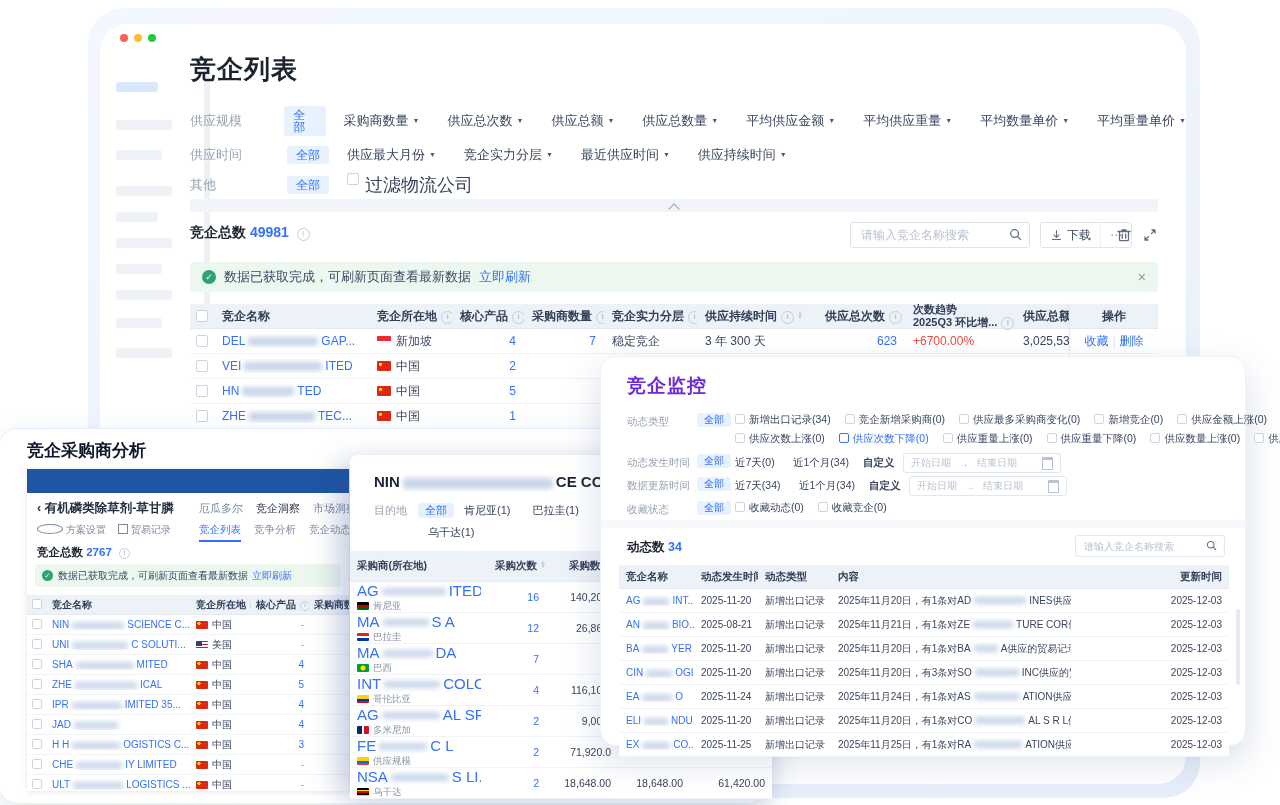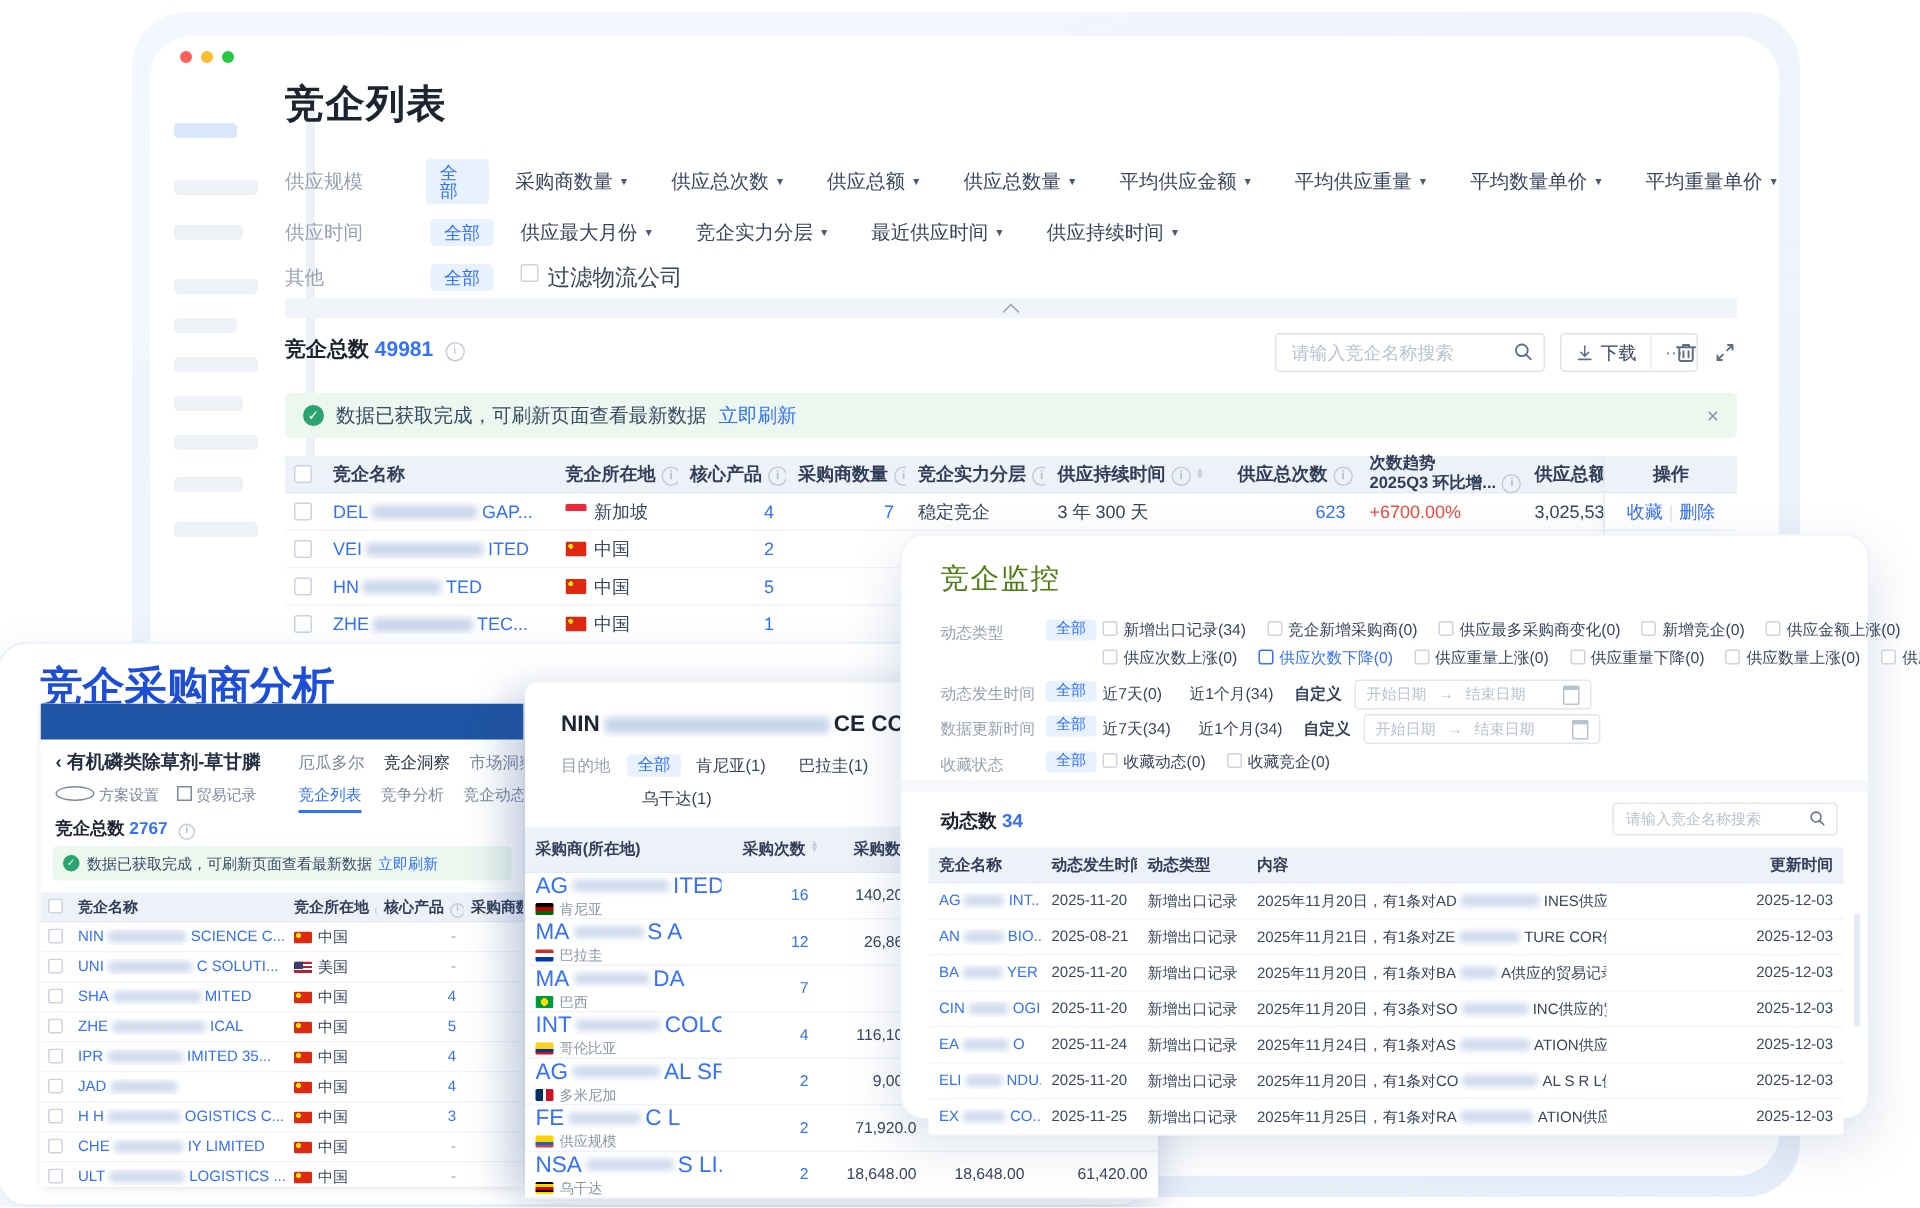--- a/index.html
+++ b/index.html
@@ -65,21 +65,21 @@
   .f-ke{background:linear-gradient(#000 0 33%,#bb0000 33% 66%,#006600 66%)}
   .f-py{background:linear-gradient(#d52b1e 0 33%,#fff 33% 66%,#0038a8 66%)}
   .f-br{background-image:radial-gradient(circle at 50% 50%,#fedf00 0 2.5px,transparent 2.6px),linear-gradient(#009b3a,#009b3a)}
   .f-co{background:linear-gradient(#fcd116 0 50%,#003893 50% 75%,#ce1126 75%)}
   .f-do{background-image:linear-gradient(90deg,#002d62 0 42%,#fff 42% 58%,#ce1126 58%)}
   .f-ec{background:linear-gradient(#ffd100 0 50%,#0072ce 50% 75%,#ef3340 75%)}
   .f-ug{background:repeating-linear-gradient(#000 0 1.6px,#fcdc04 1.6px 3.3px,#d90000 3.3px 5px)}
   
   .blcard{left:-2px;top:428px;width:768px;height:376px;background:#fff;border-radius:20px;
     border:1px solid #e6eefb;box-shadow:0 10px 30px rgba(64,98,163,.14);box-sizing:border-box}
-  .blh{font-size:28px;font-weight:bold;color:#1d4ed8}
+  .blh{font-size:17px;font-weight:bold;color:#0f172a}
   .mini{left:28px;top:40px;width:322px;height:322px;background:#fff;box-shadow:0 1px 6px rgba(0,0,0,.10);overflow:hidden}
   .mbar{left:0;top:0;width:322px;height:24px;background:#1f55a4}
   .mprod{left:10px;top:31px;font-size:12.5px;font-weight:bold;color:#243042;white-space:nowrap}
   .mmeta{left:10px;top:54px;font-size:10px;color:#7e8aa0;display:flex;gap:12px;align-items:center}
   .mico{display:inline-block;width:8px;height:8px;border:1px solid #7e8aa0;margin-right:3px;vertical-align:-1px}
   .mico.c{border-radius:50%}
   .mtabs{left:172px;top:32px;display:flex;gap:13px;font-size:11px;color:#7e8aa0;white-space:nowrap}
   .msub{left:172px;top:54px;display:flex;gap:13px;font-size:10.5px;color:#7e8aa0;white-space:nowrap}
   .msub .on{color:#3370ff;border-bottom:2px solid #3370ff;padding-bottom:3px}
   .mtot{left:10px;top:76px;font-size:11.5px;font-weight:bold;color:#1c2430}
@@ -100,21 +100,21 @@
   .g3{grid-template-columns:138px 58px 72px 72px 82px}
   .t3{left:0;top:96px;width:422px;font-size:10.5px}
   .t3 .thead{height:24px}
   .t3 .trow{height:30px}
   .t3 .c{padding:0 7px}
   .bname{font-size:15px;color:#3370ff;white-space:nowrap;overflow:hidden}
   .bcty{font-size:9.5px;color:#8a94a6;margin-top:1px;white-space:nowrap}
   
   .monp{left:600px;top:356px;width:646px;height:390px;background:#fff;border-radius:16px;
     border:1px solid #eef2f9;box-shadow:0 14px 36px rgba(40,70,130,.18);box-sizing:border-box}
-  .mh1{left:26px;top:16px;font-size:19px;font-weight:normal;color:#4d7c0f;letter-spacing:1px}
+  .mh1{left:26px;top:16px;font-size:19px;font-weight:bold;color:#6d28d9;letter-spacing:1px}
   .mfl{position:absolute;font-size:10.5px;color:#98a2b3;white-space:nowrap}
   .mchip{position:absolute;background:#e8f1fe;color:#3370ff;font-size:10px;padding:2px 7px;border-radius:3px;line-height:1}
   .fckrow{position:absolute;display:flex;gap:14px;white-space:nowrap}
   .fck{font-size:10.5px;color:#39455e;cursor:pointer}
   .fck.on{color:#3370ff}
   .titem{font-size:10.5px;color:#39455e;white-space:nowrap;cursor:pointer}
   .cust{font-size:10.5px;color:#39455e;font-weight:bold}
   .dati{position:absolute;display:flex;align-items:center;gap:8px;width:158px;height:20px;border:1px solid #e1e6ee;border-radius:3px;font-size:10px;color:#b9c2d0;padding:0 7px;box-sizing:border-box}
   .dati .cal{margin-left:auto;width:9px;height:9px;border:1px solid #b9c2d0;border-radius:1px;border-top-width:3px}
   .mcount{left:26px;top:182px;font-size:12.5px;font-weight:bold;color:#1c2430}
@@ -179,21 +179,21 @@
         <span class="fitem">竞企实力分层</span>
         <span class="fitem">最近供应时间</span>
         <span class="fitem">供应持续时间</span>
       </span>
     </div>
     <div class="r frow" style="top:150px">
       <span class="flabel">其他</span>
       <span class="chip">全部</span>
       <label class="fitems" style="gap:0">
         <span class="cb"></span>
-        <span style="font-size:15px">过滤物流公司</span>
+        <span style="font-size:18px">过滤物流公司</span>
       </label>
     </div>
 
     <div class="r colbar"><span class="chev"></span></div>
 
     <div class="r" style="left:90px;top:200px;font-size:14px">
       <span class="bold">竞企总数</span>
       <span class="blue" style="font-weight:bold">49981</span>
       <span class="inf"></span>
     </div>

